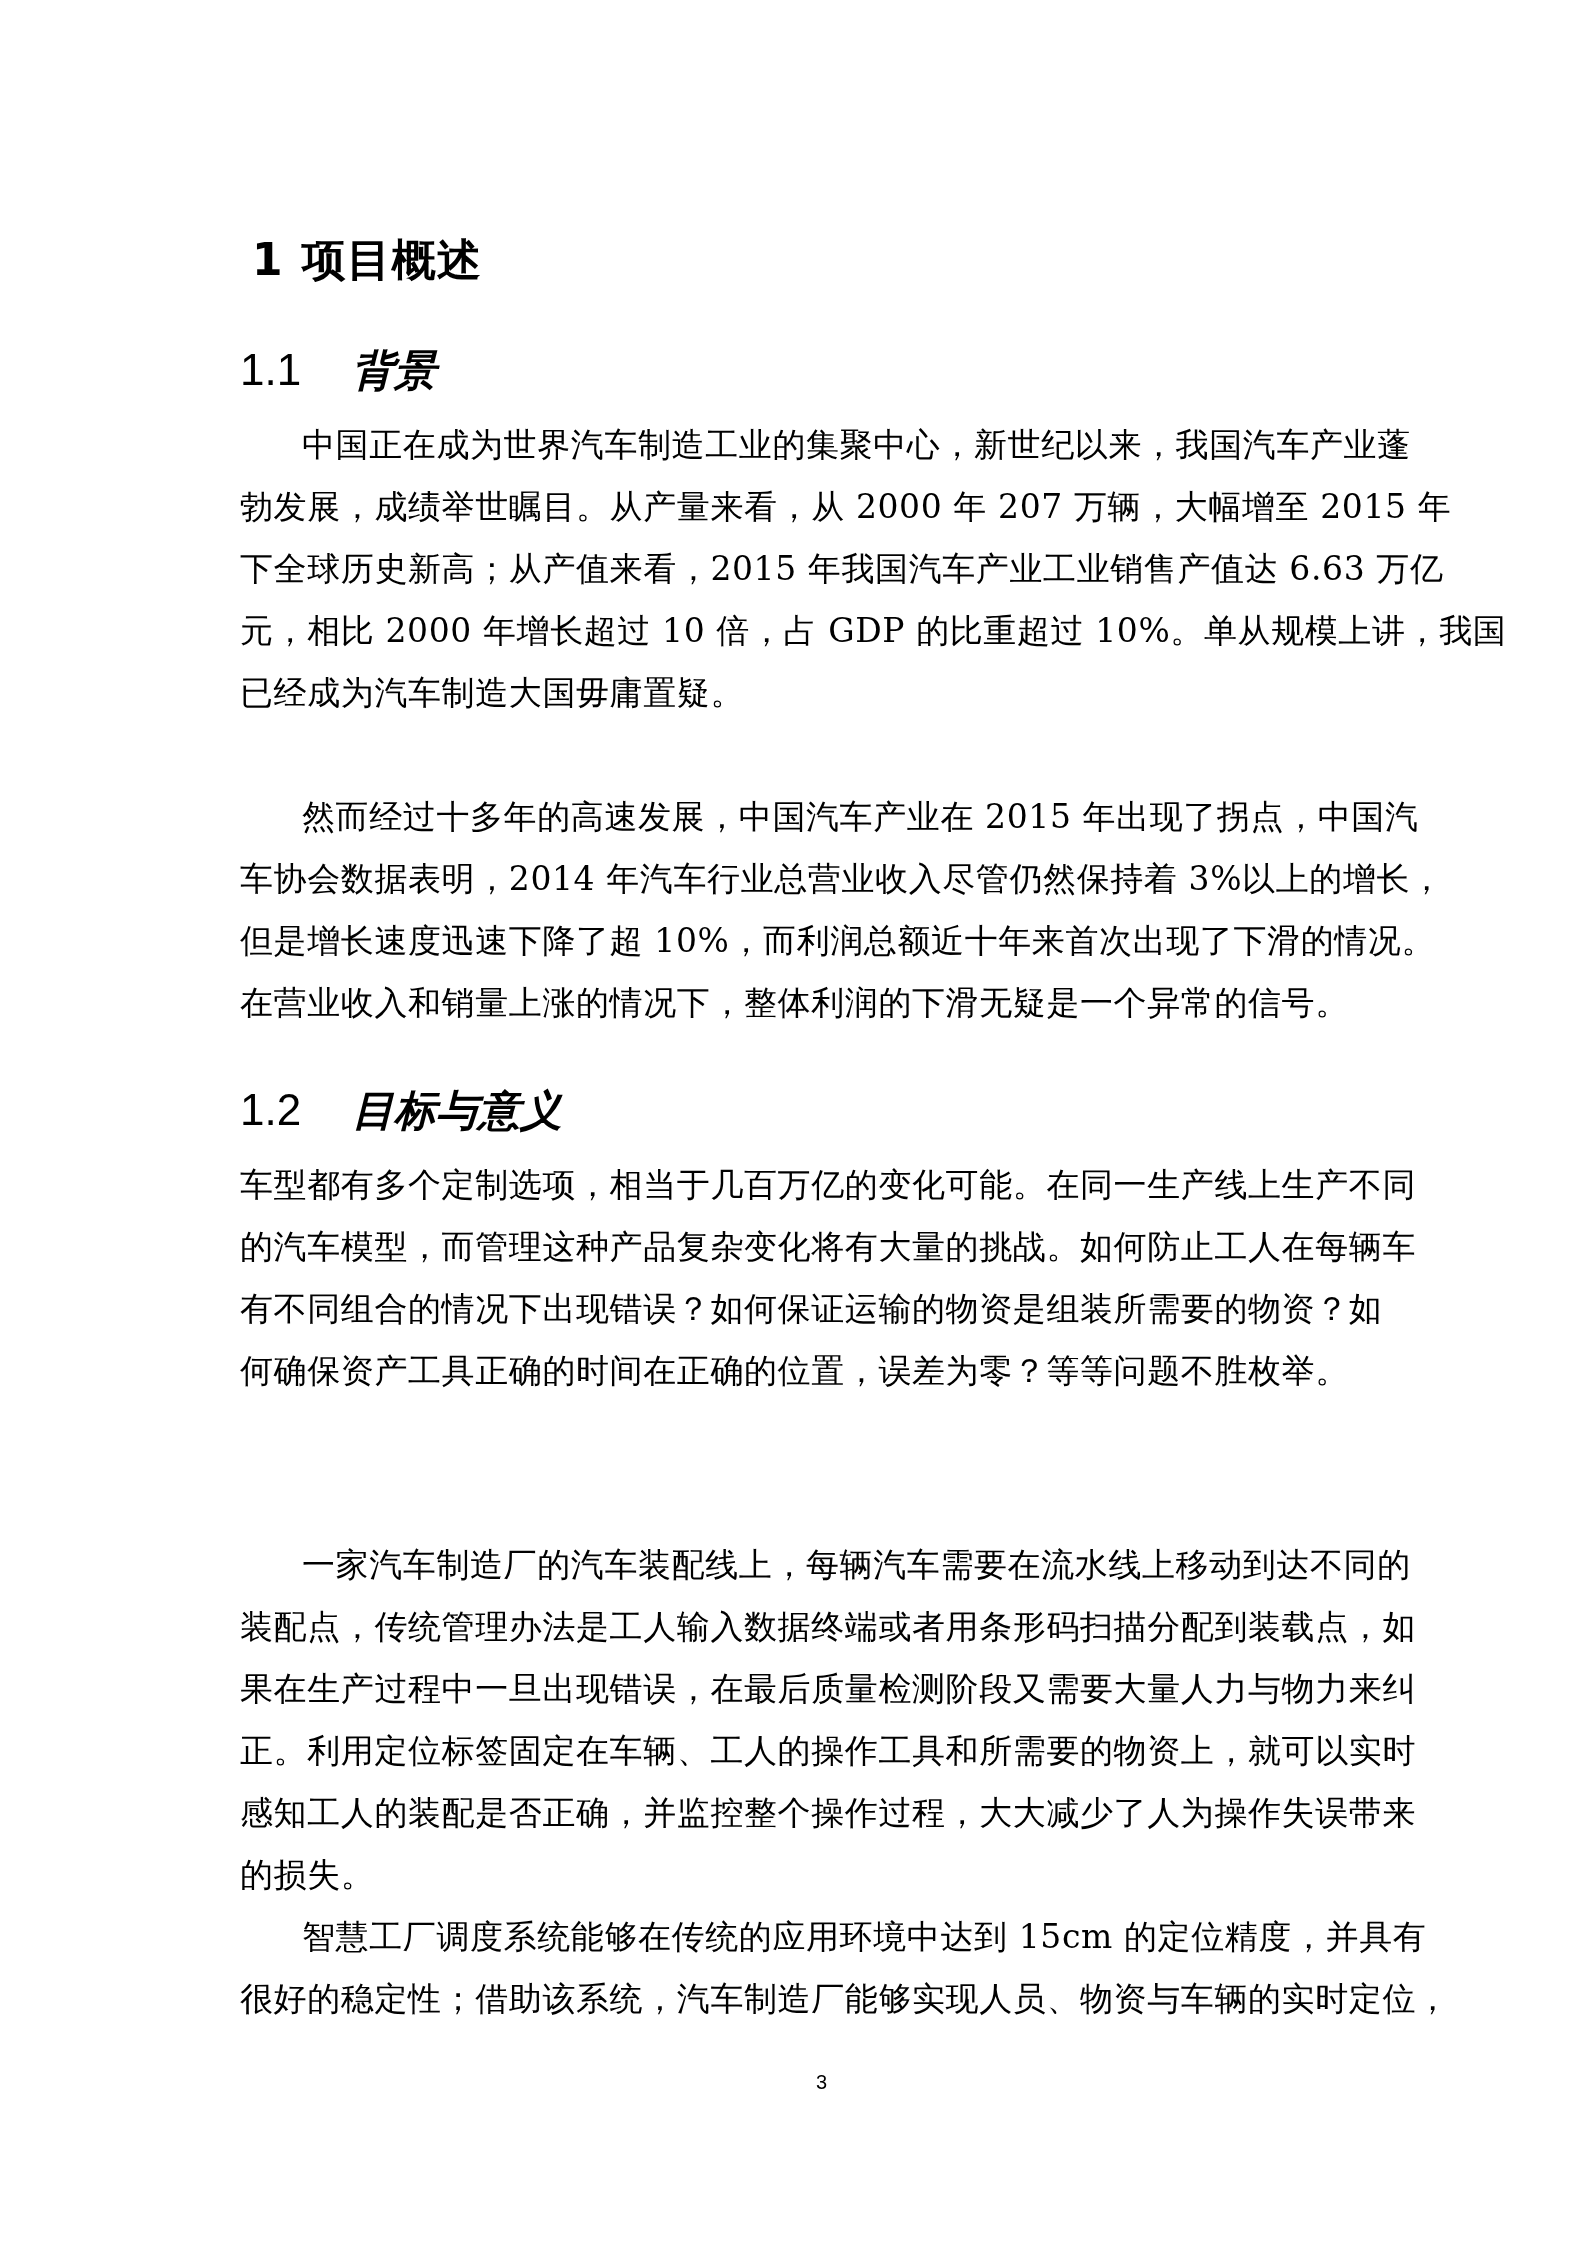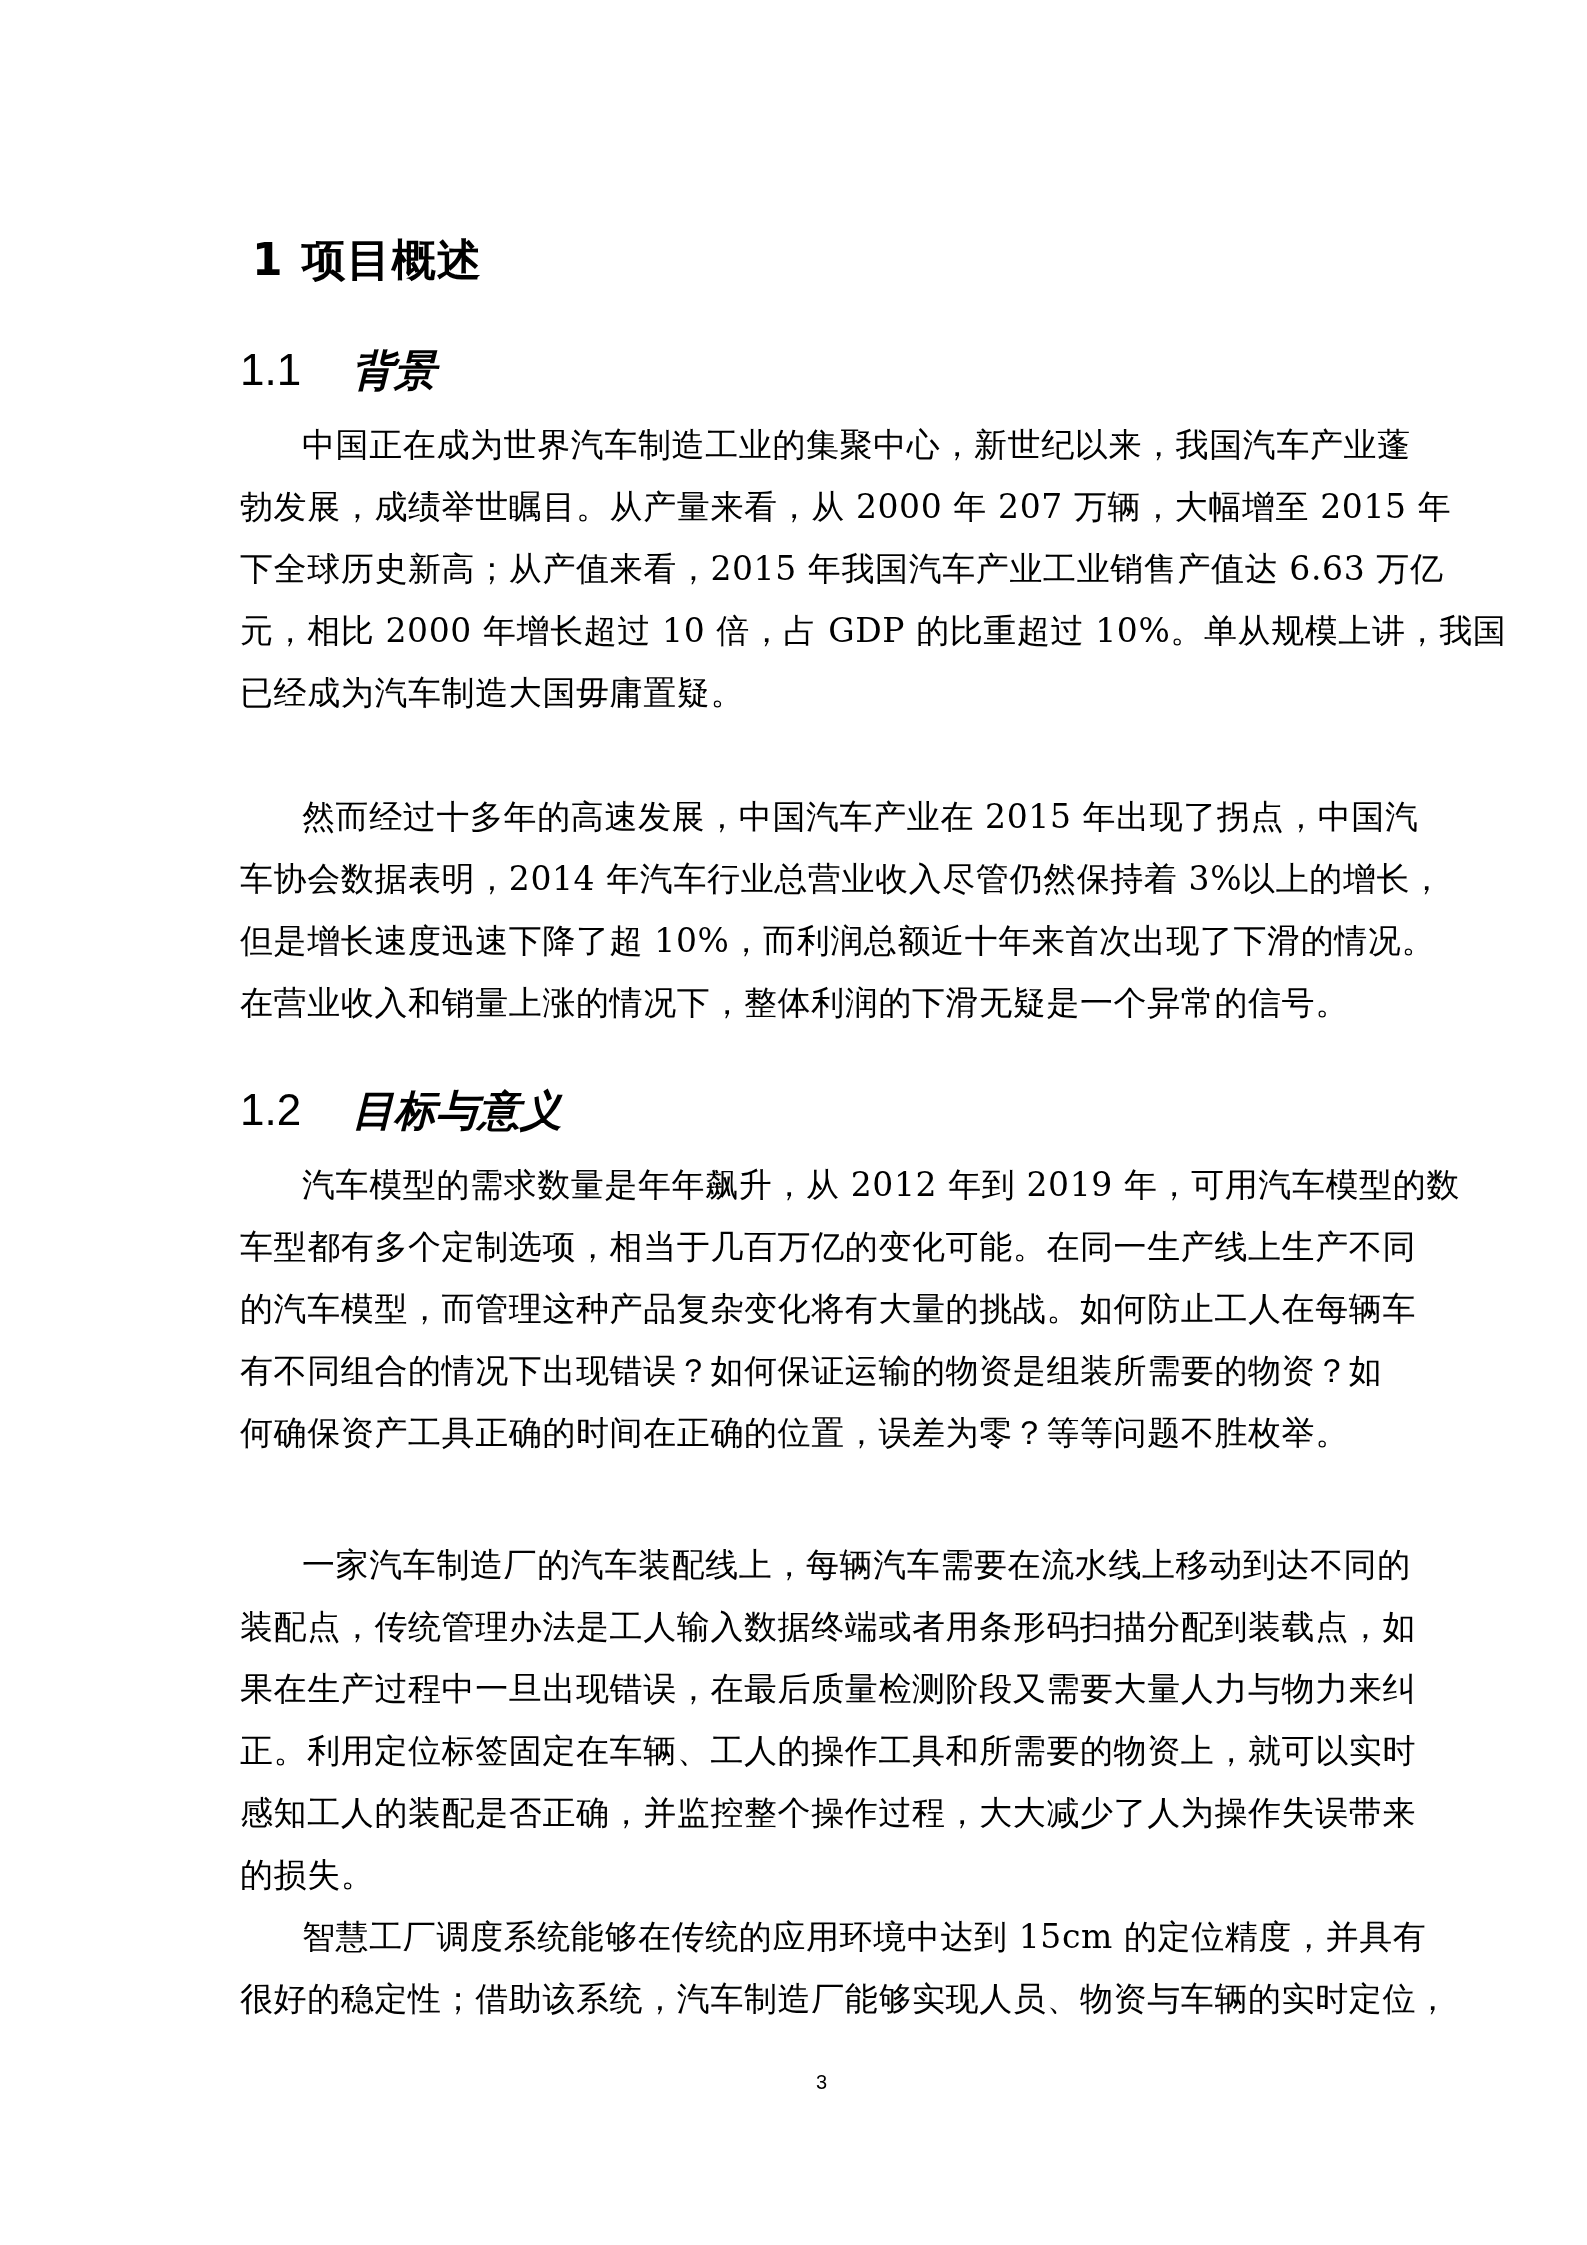--- a/index.html
+++ b/index.html
@@ -128,21 +128,20 @@
       <span class="line">车协会数据表明，2014 年汽车行业总营业收入尽管仍然保持着 3%以上的增长，</span>
       <span class="line">但是增长速度迅速下降了超 10%，而利润总额近十年来首次出现了下滑的情况。</span>
       <span class="line last">在营业收入和销量上涨的情况下，整体利润的下滑无疑是一个异常的信号。</span>
     </div>
 
     <div class="h2 h2-goal">
       <span class="num">1.2</span><span class="title">目标与意义</span>
     </div>
 
     <div class="para p3">
-      <span class="line first">汽车模型的需求数量是年年飙升，从 2012 年到 2019 年，可用汽车模型的数</span>
       <span class="line">车型都有多个定制选项，相当于几百万亿的变化可能。在同一生产线上生产不同</span>
       <span class="line">的汽车模型，而管理这种产品复杂变化将有大量的挑战。如何防止工人在每辆车</span>
       <span class="line">有不同组合的情况下出现错误？如何保证运输的物资是组装所需要的物资？如</span>
       <span class="line last">何确保资产工具正确的时间在正确的位置，误差为零？等等问题不胜枚举。</span>
     </div>
 
     <div class="para p4">
       <span class="line first">一家汽车制造厂的汽车装配线上，每辆汽车需要在流水线上移动到达不同的</span>
       <span class="line">装配点，传统管理办法是工人输入数据终端或者用条形码扫描分配到装载点，如</span>
       <span class="line">果在生产过程中一旦出现错误，在最后质量检测阶段又需要大量人力与物力来纠</span>

